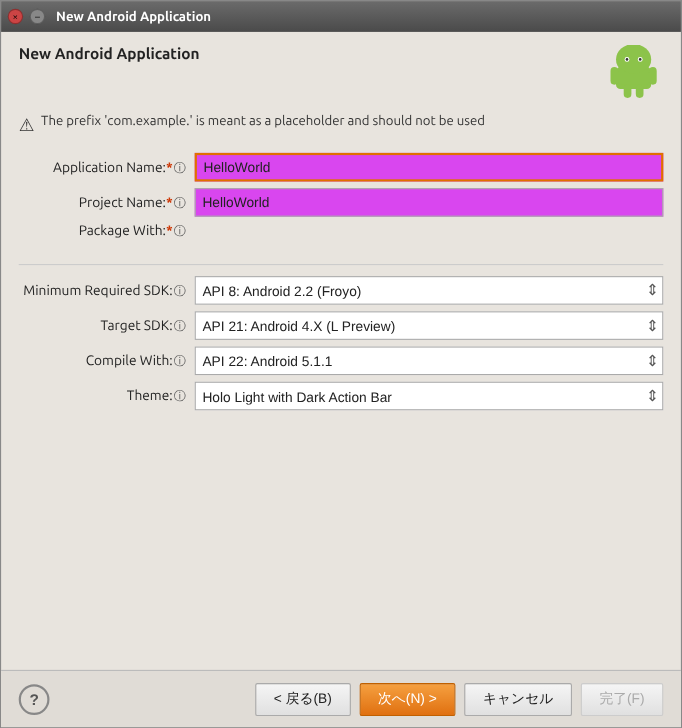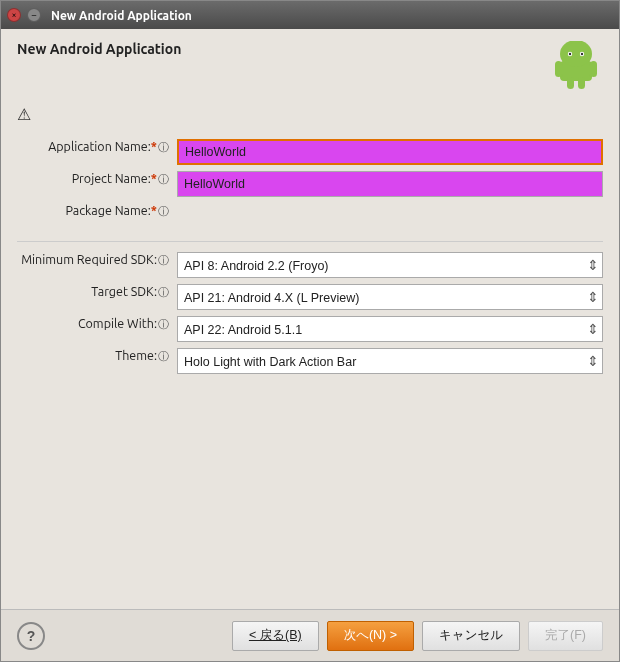--- a/index.html
+++ b/index.html
@@ -98,21 +98,21 @@
 
     .form-section {
       display: flex;
       flex-direction: column;
       gap: 0px;
       margin-bottom: 10px;
     }
 
     .form-row {
       display: flex;
-      align-items: flex-start;
+      align-items: center;
       margin-bottom: 6px;
     }
 
     .form-label {
       text-align: right;
       width: 160px;
       padding-right: 4px;
       font-size: 12.5px;
       color: #222;
       flex-shrink: 0;
@@ -217,21 +217,20 @@
       padding: 0 16px;
       border: 1px solid #aaa;
       font-size: 12.5px;
       cursor: pointer;
       border-radius: 2px;
     }
 
     .btn-back {
       background: linear-gradient(to bottom, #f5f5f5, #e0e0e0);
       color: #222;
-      text-decoration: underline;
     }
 
     .btn-next {
       background: linear-gradient(to bottom, #f5a040, #e07010);
       color: white;
       border-color: #c06000;
       font-weight: normal;
     }
 
     .btn-cancel {
@@ -289,41 +288,42 @@
         <ellipse cx="27" cy="14" rx="14" ry="12" fill="#8cc34a"></ellipse>
         <circle cx="21" cy="13" r="2.2" fill="white"></circle>
         <circle cx="33" cy="13" r="2.2" fill="white"></circle>
         <circle cx="21" cy="13" r="1.2" fill="#333"></circle>
         <circle cx="33" cy="13" r="1.2" fill="#333"></circle>
       </svg>
     </div>
 
     <div class="warning-box">
       <span class="warning-icon">⚠</span>
+      <span>The prefix 'com.example.' is meant as a placeholder and should not be used</span>
     </div>
 
     <div class="form-section">
 
       <div class="form-row">
         <label class="form-label">
           <span>Application Name:</span><span class="required-star">*</span><span class="info-icon">ⓘ</span>
         </label>
         <input class="form-input highlighted" type="text" value="HelloWorld" style="">
       </div>
 
       <div class="form-row">
         <label class="form-label">
           <span>Project  Name:</span><span class="required-star">*</span><span class="info-icon">ⓘ</span>
         </label>
         <input class="form-input" type="text" value="HelloWorld" style="">
       </div>
 
       <div class="form-row">
         <label class="form-label">
-          <span>Package Name:</span><span class="required-star">*</span><span class="info-icon">ⓘ</span>
+          <span>Package With:</span><span class="required-star">*</span><span class="info-icon">ⓘ</span>
         </label>
       </div>
     </div>
 
     <hr class="separator">
 
     <div class="form-section">
 
       <div class="form-row">
         <label class="form-label">

